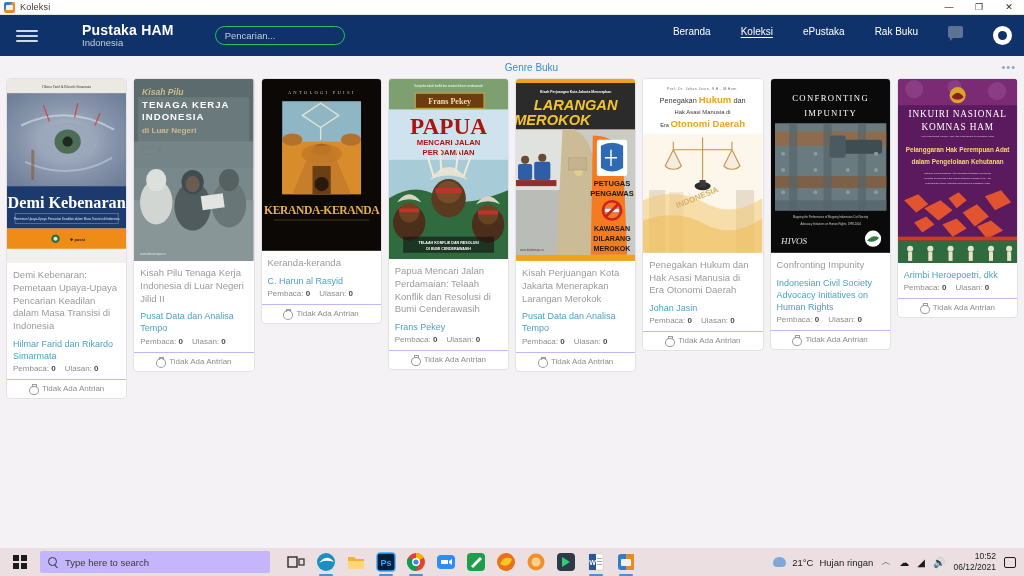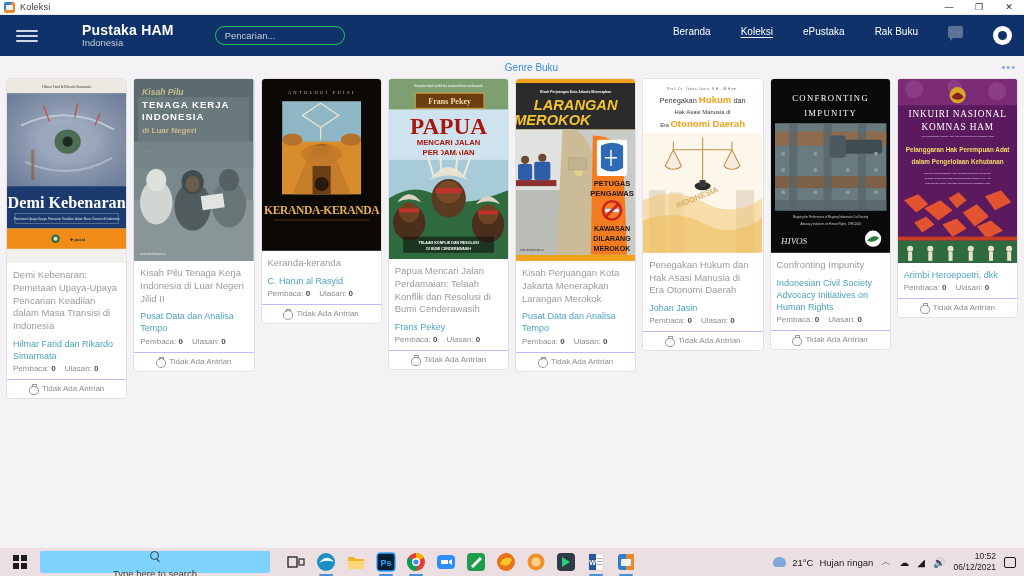--- a/index.html
+++ b/index.html
@@ -115,22 +115,22 @@
 
   
   .taskbar {
     position: absolute; left: 0; bottom: 0; width: 1024px; height: 28px;
     background: #ecdfe2; display: flex; align-items: center;
   }
   .start-btn { width: 40px; display: flex; align-items: center; justify-content: center; cursor: pointer; }
   .start-grid { display: grid; grid-template-columns: 6px 6px; grid-template-rows: 6px 6px; gap: 2px; }
   .start-grid i { background: #1b1b1b; display: block; }
   .tb-search {
-    width: 230px; height: 22px; background: #7dd3fc; border-radius: 2px;
-    display: flex; align-items: center; padding: 0 8px; gap: 7px; cursor: text; flex-direction: column;
+    width: 230px; height: 22px; background: #c4b5fd; border-radius: 2px;
+    display: flex; align-items: center; padding: 0 8px; gap: 7px; cursor: text;
   }
   .tb-search-text { font-size: 9.5px; color: #3a3a3a; }
   .mag { width: 10px; height: 10px; position: relative; flex: none; }
   .mag::before{
     content:""; position:absolute; left:0; top:0; width:7px; height:7px;
     border:1.3px solid #3a3a3a; border-radius:50%;
   }
   .mag::after{
     content:""; position:absolute; right:0; bottom:0; width:4px; height:1.3px;
     background:#3a3a3a; transform:rotate(45deg);

